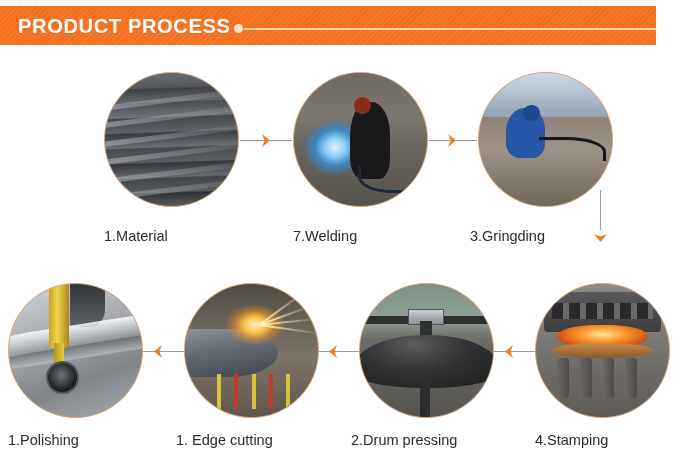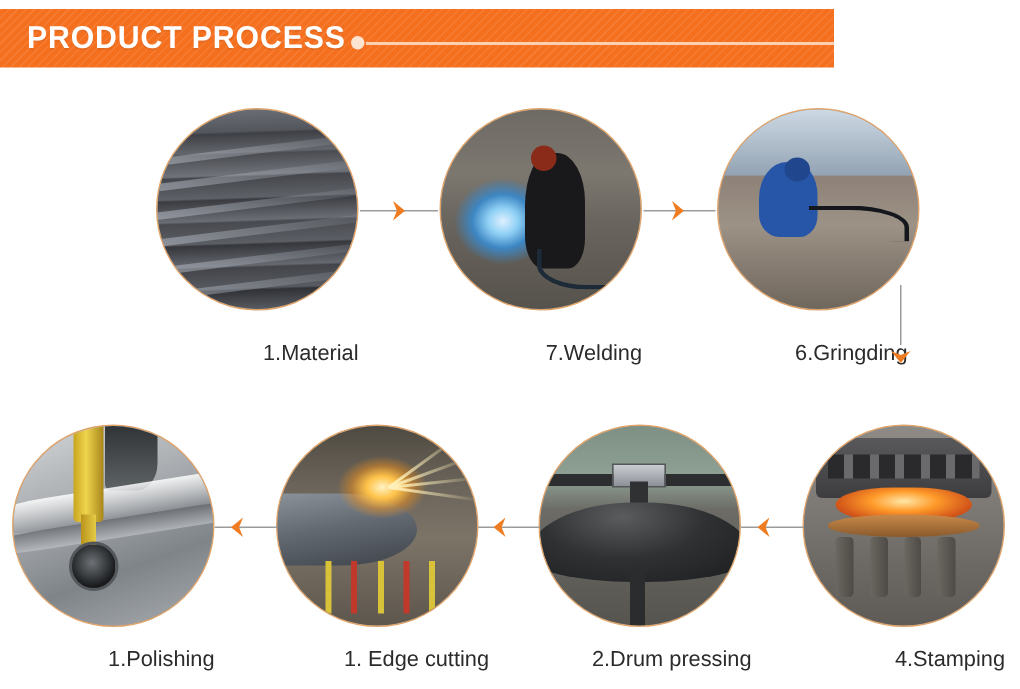--- a/index.html
+++ b/index.html
@@ -6,21 +6,21 @@
   body{
     width:680px;height:459px;
     background:#ffffff;
     font-family:"Liberation Sans", sans-serif;
     overflow:hidden;
     position:relative;
   }
 
   
   .header-bar{
-    position:absolute;left:0;top:6px;width:556px;height:39px;
+    position:absolute;left:0;top:6px;width:656px;height:39px;
     background:#f4701f;
     background-image:
       repeating-linear-gradient(135deg,
         rgba(255,255,255,0.085) 0px,
         rgba(255,255,255,0.085) 1px,
         rgba(255,255,255,0) 1px,
         rgba(255,255,255,0) 4px);
     overflow:hidden;
   }
   .header-title{
@@ -54,21 +54,21 @@
     border:1.5px solid #e0a46a;
     box-sizing:border-box;
     overflow:hidden;
     background:#9a9a9a;
   }
   .circle .photo{
     position:absolute;left:0;top:0;width:100%;height:100%;
   }
   .node-label{
     position:absolute;
-    text-align:right;
+    text-align:left;
     color:#2b2b2b;
     font-size:14.5px;
     font-family:"Liberation Sans", sans-serif;
     white-space:nowrap;
     line-height:17px;
   }
 
   
   .conn-line-h{
     position:absolute;height:1px;background:#9b9b9b;
@@ -305,21 +305,21 @@
 
 <div class="node">
   <div class="circle" style="left:478px;top:72px;width:135px;height:135px;">
     <div class="photo art-grinding">
       <div class="g-wall"></div>
       <div class="g-body"></div>
       <div class="g-head"></div>
       <div class="g-hose"></div>
     </div>
   </div>
-  <div class="node-label" style="left:470px;top:228px;width:135px;">6.Gringding</div>
+  <div class="node-label" style="left:470px;top:228px;width:135px;">3.Gringding</div>
 </div>
 
 <div class="conn-line-v" style="left:600px;top:190px;height:40px;"></div>
 <div class="chev" style="left:591px;top:229px;">
   <svg width="19" height="19" viewBox="0 0 19 19">
     <path d="M3 5 L9.5 13 L16 5 L9.5 7.6 Z" fill="#f07c21"></path>
   </svg>
 </div>
 
 <div class="node">

